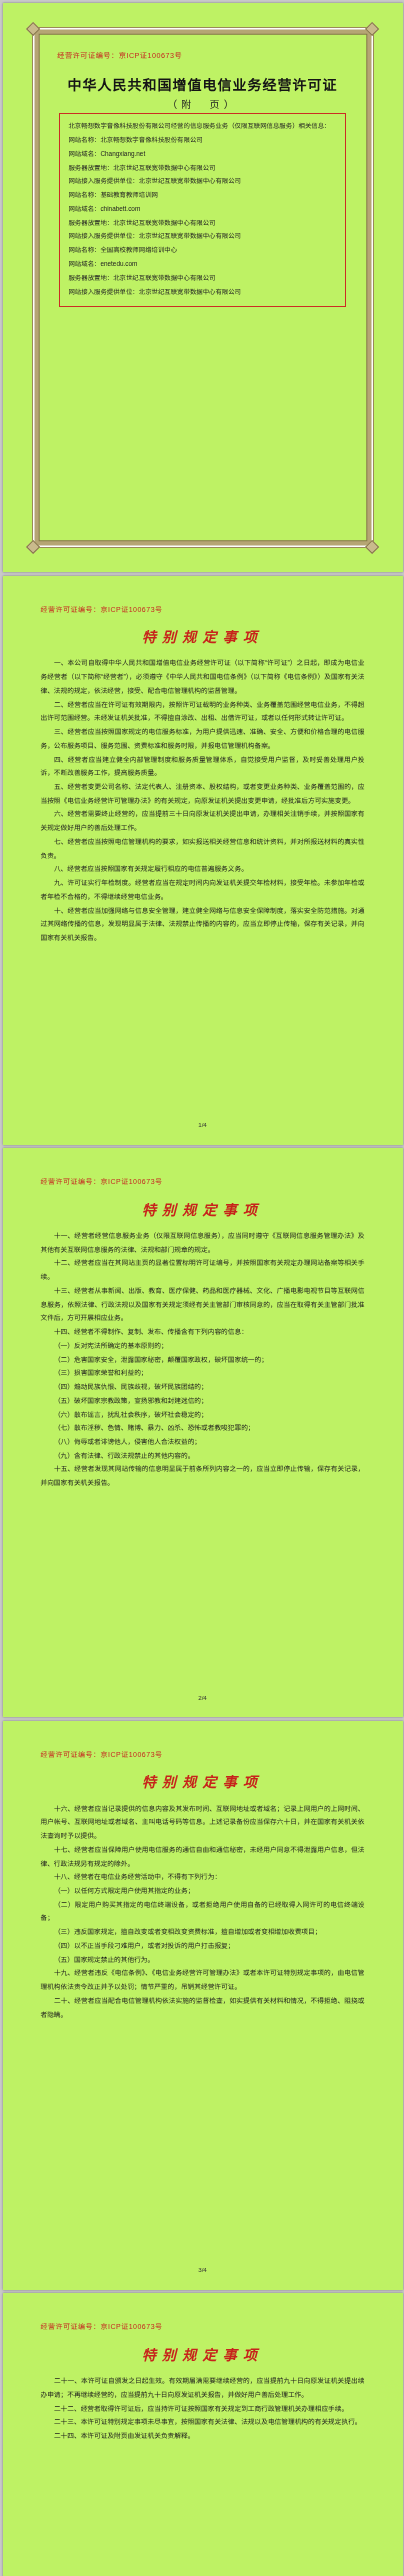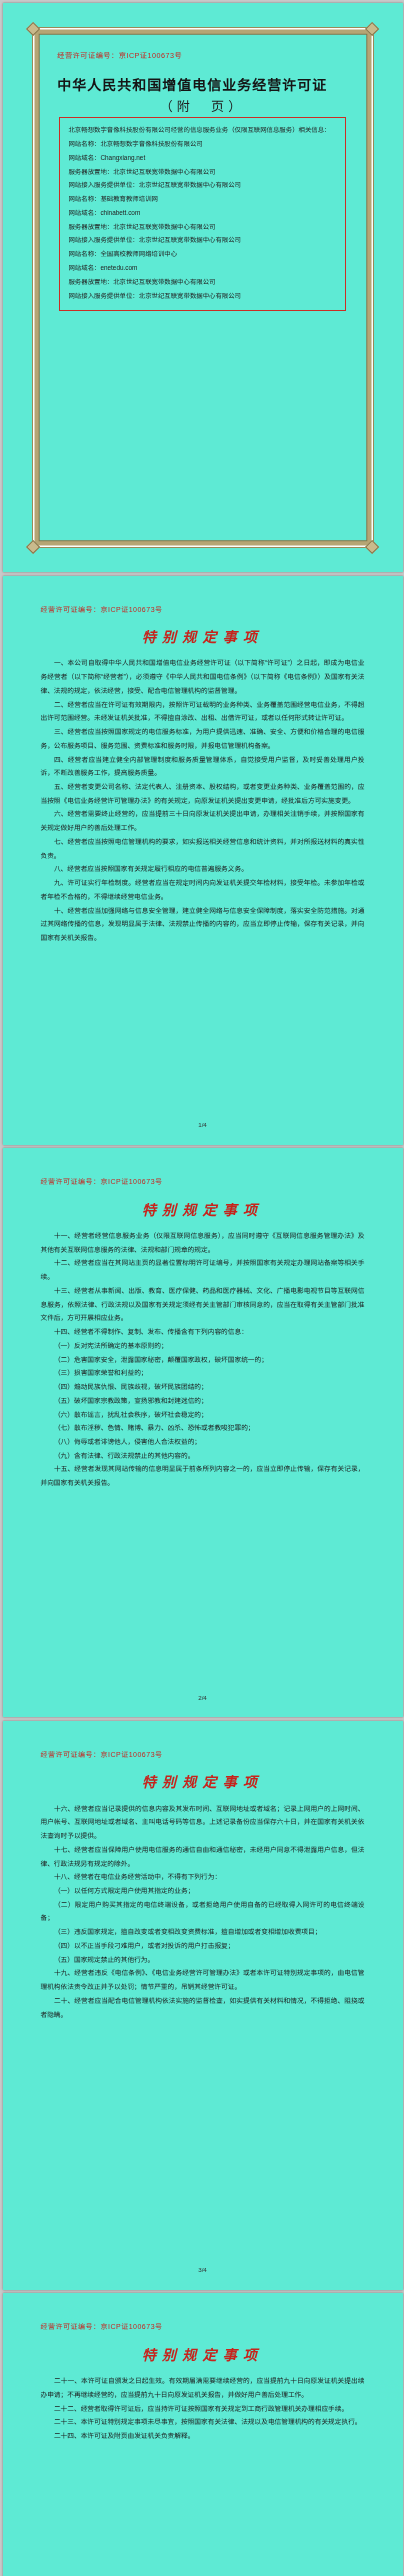--- a/index.html
+++ b/index.html
@@ -1,46 +1,46 @@
 <!DOCTYPE html>
 <html lang="zh-CN" style="font-size:8.2px"><head>
 <meta charset="utf-8">
 <title>中华人民共和国增值电信业务经营许可证（附页）</title>
 <style>
   html, body { margin:0; padding:0; background:#c9c9c9; font-family:"Liberation Sans", sans-serif; }
   .canvas { width:405px; margin:0 auto; padding:3.1px 0 1px; box-sizing:border-box; }
 
   .page {
     width:400px; height:569px; margin:0 auto 3.6px; position:relative;
-    background:#5eead4; box-shadow:0 0 2.1px rgba(0,0,0,.4);
+    background:#bef264; box-shadow:0 0 2.1px rgba(0,0,0,.4);
     box-sizing:border-box; overflow:hidden;padding-left:16px;
   }
 
   
   .frame {
     position:absolute; inset:24px 29px;
     border:1px solid #9a8a58;
     box-shadow: inset 0 0 0 1.5px #fdfdfc,
                 inset 0 0 0 5.7px #b5a574,
                 inset 0 0 0 6.7px #84744a;
   }
   .corner { position:absolute; width:8.2px; height:8.2px; border:1px solid #84744a; background:#c9ba8c; transform:rotate(45deg); }
   .corner.tl { top:-4.6px; left:-4.6px; }
   .corner.tr { top:-4.6px; right:-4.6px; }
   .corner.bl { bottom:-4.6px; left:-4.6px; }
   .corner.br { bottom:-4.6px; right:-4.6px; }
 
   .cert-content { position:absolute; inset:10.3px; padding:11.3px 14.4px; box-sizing:border-box; }
   .license-no { color:#c62620; font-size:7.2px; letter-spacing:0.5px; }
   .cert-title {
-    margin:14.4px 0 2.1px; color:#151515;
+    margin:14.4px 0 2.1px; text-align:center; color:#151515;
     font-family:"Liberation Serif", serif; font-weight:bold;
     font-size:14px; letter-spacing:1px;
   }
-  .cert-subtitle { text-align:center; font-family:"Liberation Serif", serif; font-size:13px; letter-spacing:4.1px; color:#222; margin-bottom:2px; }
+  .cert-subtitle { text-align:center; font-family:"Liberation Serif", serif; font-size:10px; letter-spacing:4.1px; color:#222; margin-bottom:2px; }
   .red-box {
     border:1px solid #cb2d24; margin:0 2.1px; padding:5.2px 8.2px 7.2px;
     font-size:6.4px; line-height:2.15; color:#222; text-align:left;
   }
   .red-box p { margin:0; }
   .cert-intro { text-align:justify; }
 
   
   .prov-inner { position:absolute; inset:0; padding:28px 38px 33px; box-sizing:border-box; }
   .prov-header { color:#c62620; font-size:7px; letter-spacing:0.5px; margin-bottom:12.4px; }

